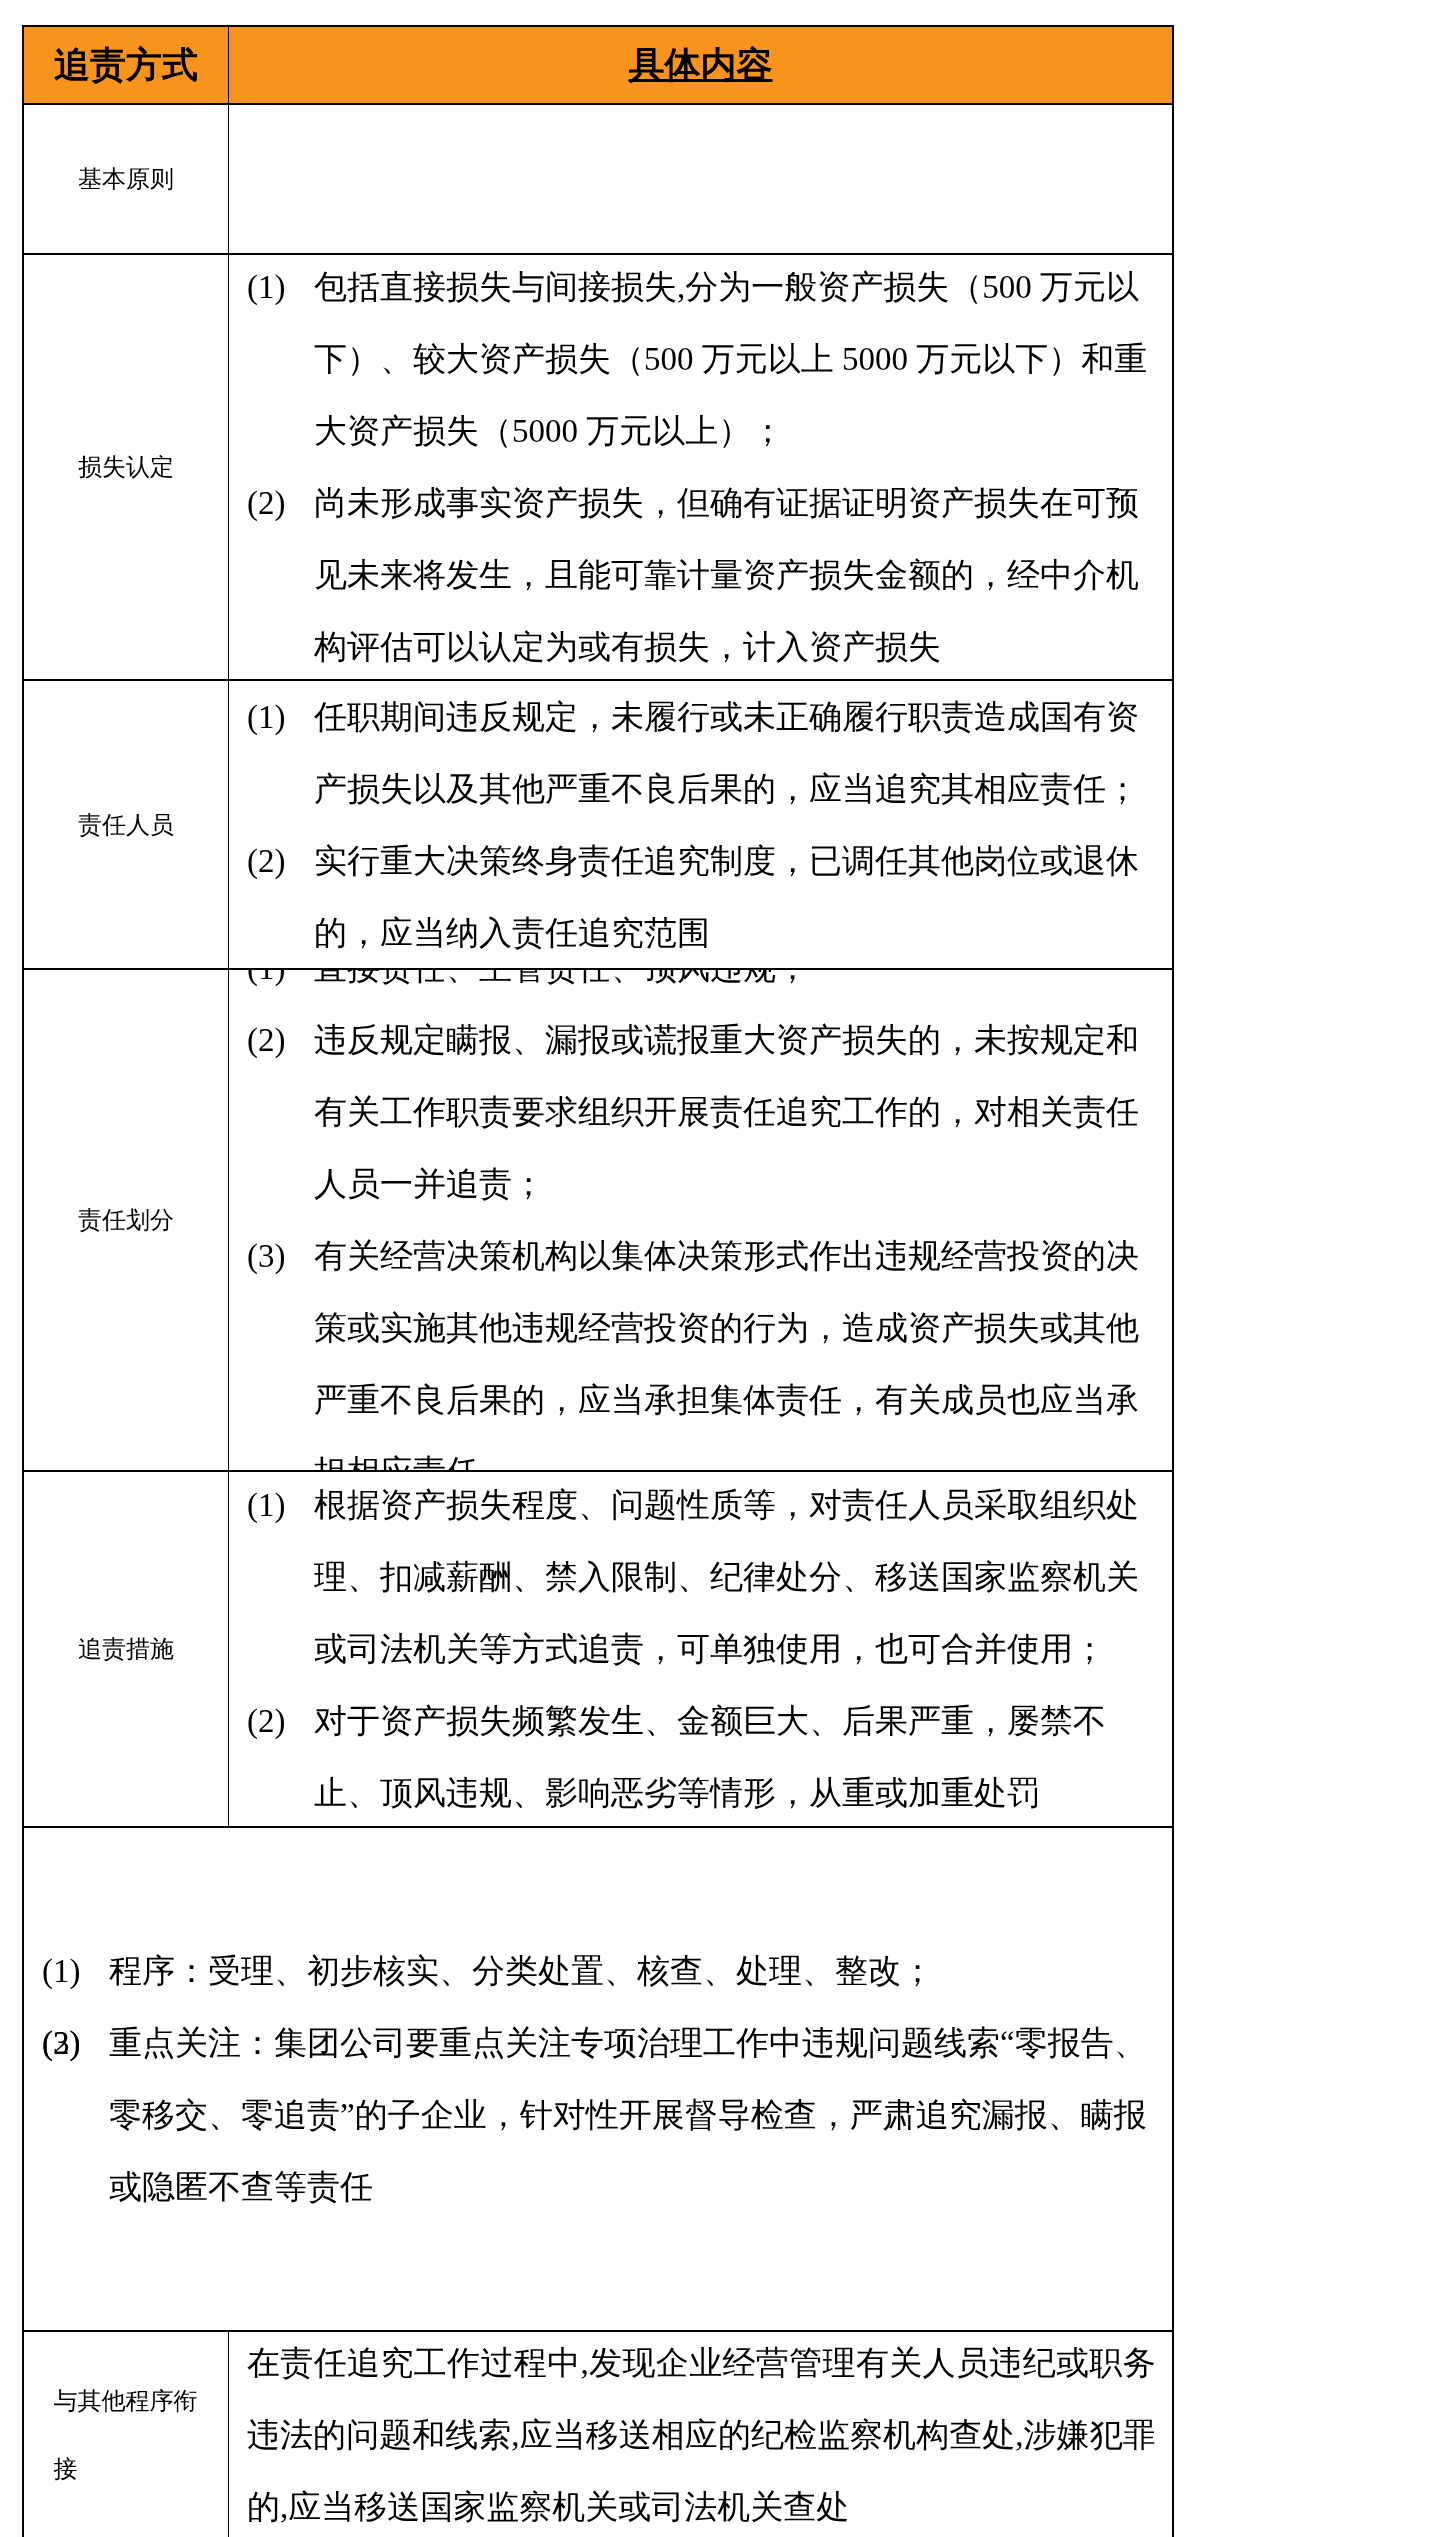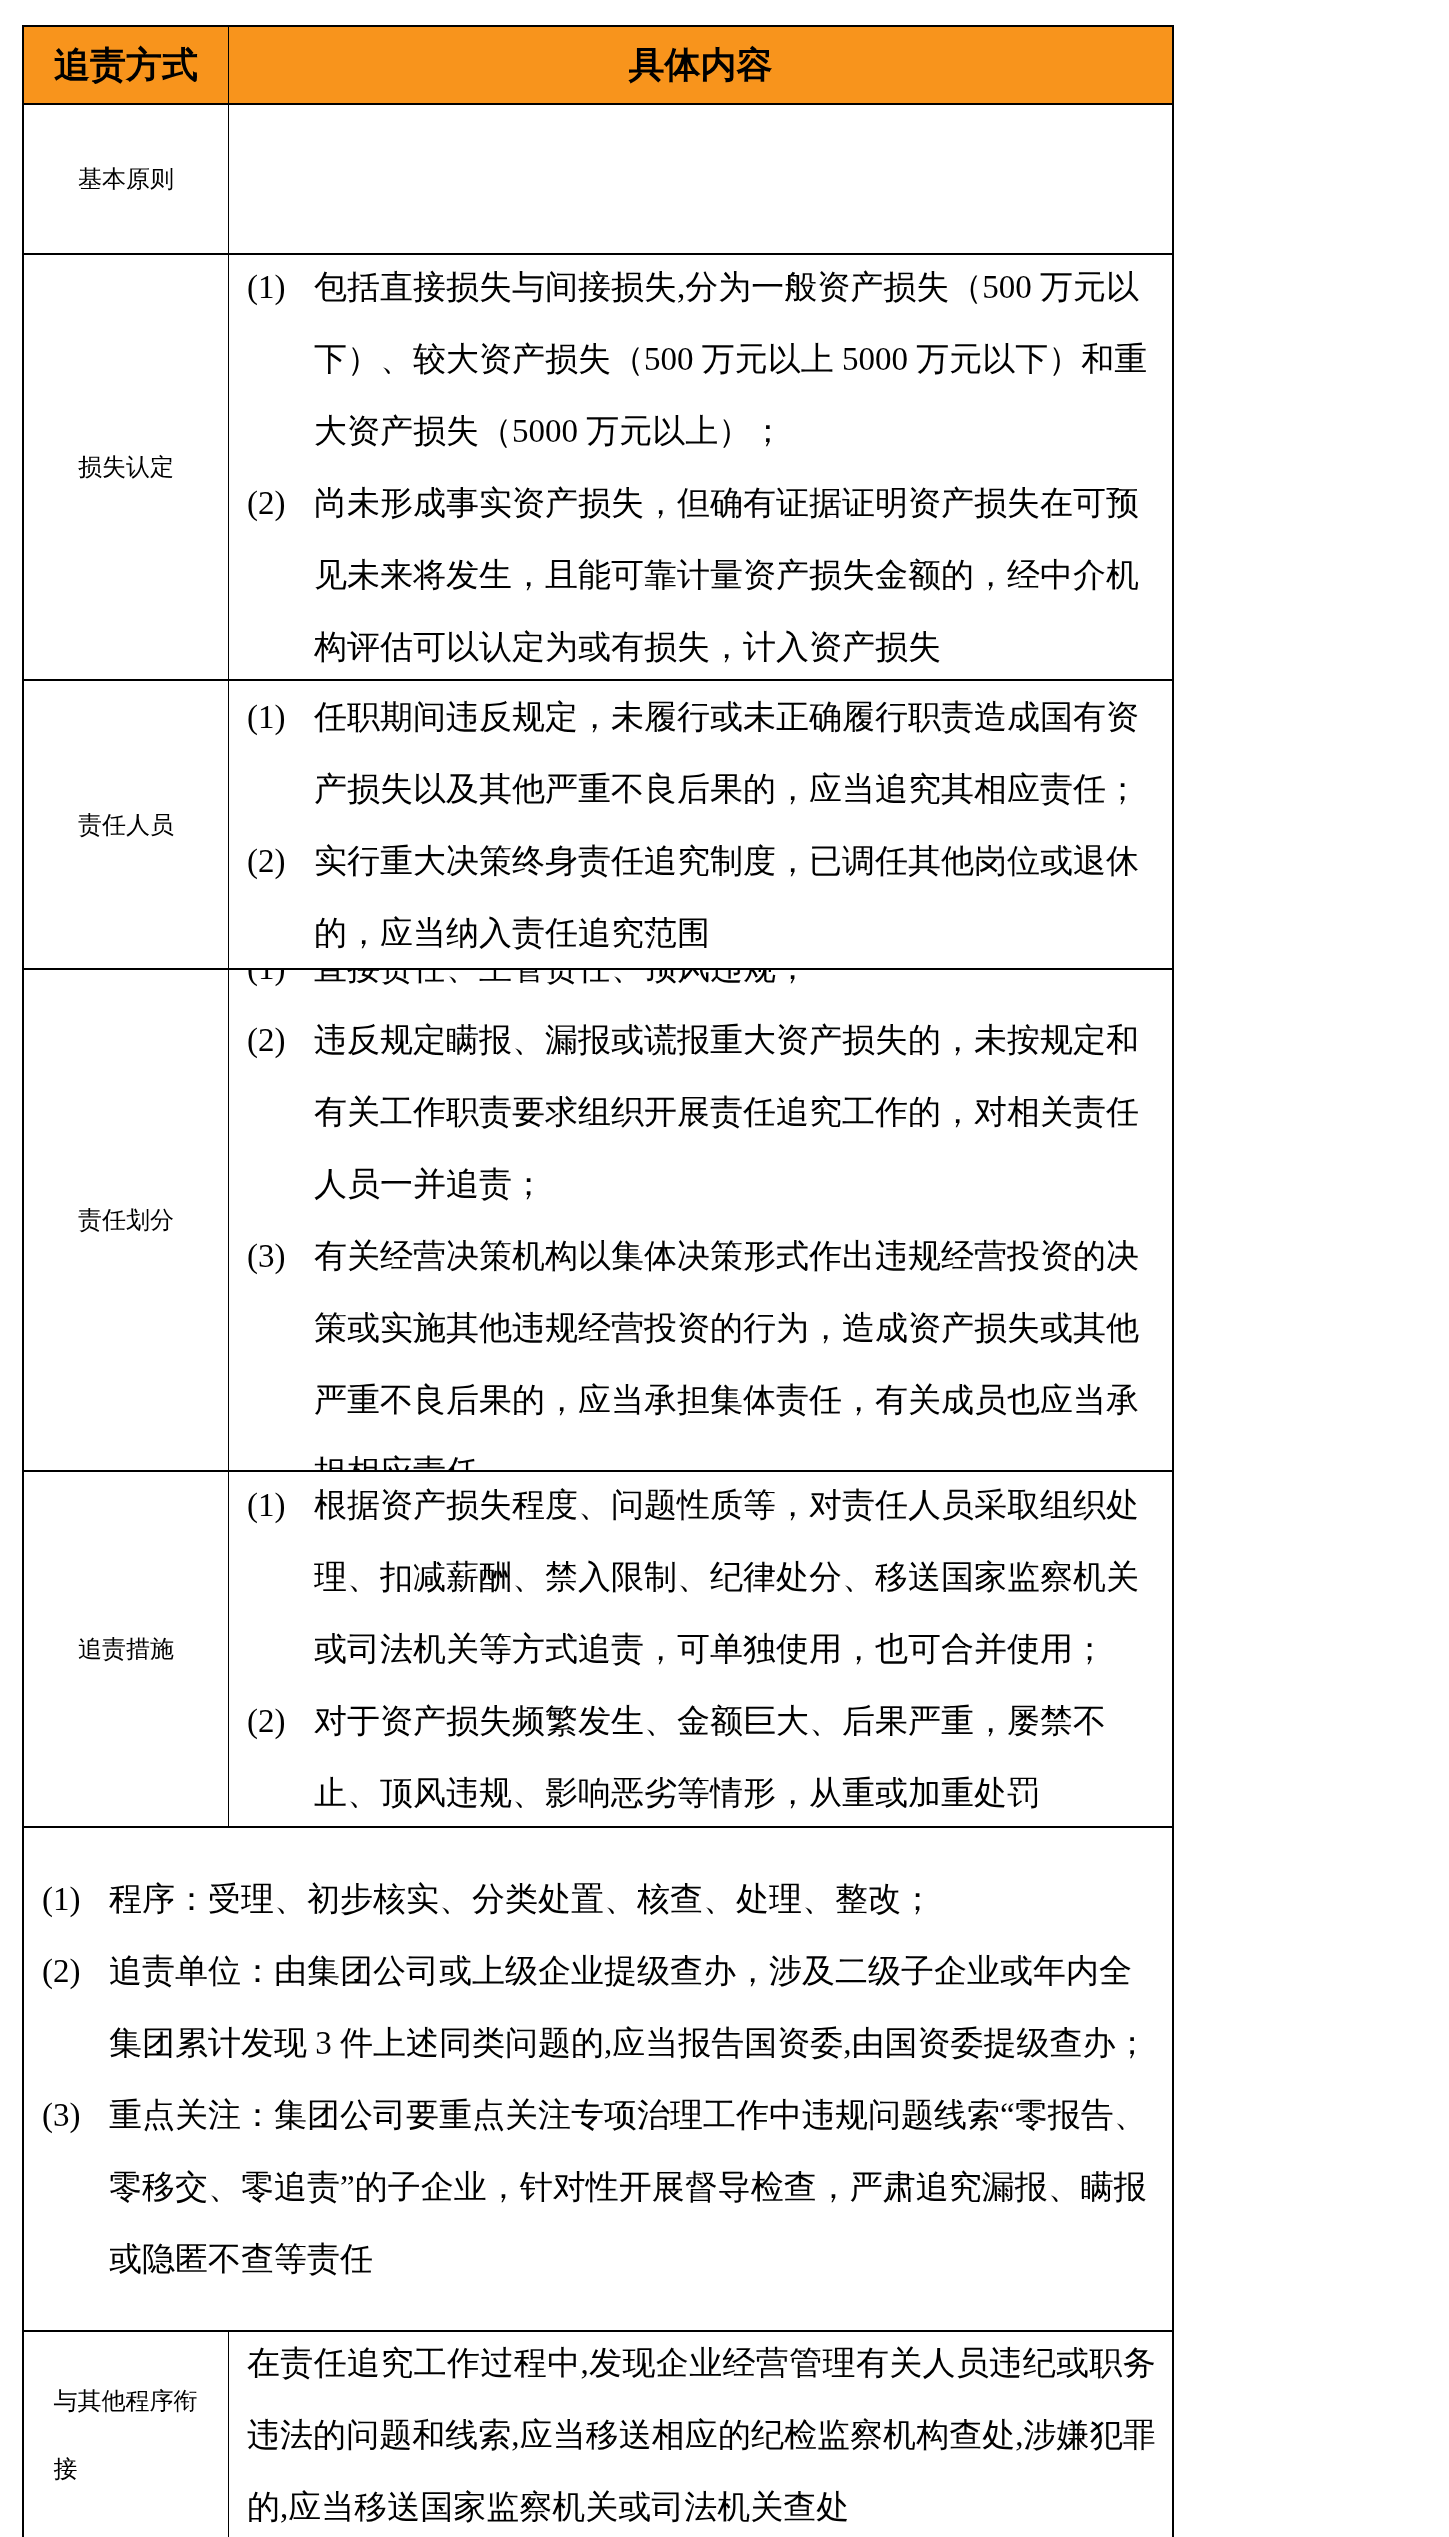--- a/index.html
+++ b/index.html
@@ -72,20 +72,21 @@
     display: flex;
     flex-direction: column;
     justify-content: center;
     overflow: hidden;
   }
   .header-content {
     flex: 1;
     display: flex;
     align-items: center;
     justify-content: center;
+    text-decoration: underline;
   }
   .plain-text, .item-text {
     font-size: 33px;
     line-height: 72px;
     text-align: justify;
   }
   .item {
     position: relative;
     padding-left: 67px;
   }
@@ -194,21 +195,20 @@
   </div>
 
   <div class="t-row sep r5">
     <div class="content-cell">
       <div class="item">
         <span class="marker">(1)</span>
         <span class="item-text">程序：受理、初步核实、分类处置、核查、处理、整改；</span>
       </div>
       <div class="item">
         <span class="marker">(2)</span>
-        <span class="item-text">追责单位：由集团公司或上级企业提级查办，涉及二级子企业或年内全集团累计发现 3 件上述同类问题的,应当报告国资委,由国资委提级查办；</span>
       </div>
       <div class="item">
         <span class="marker">(3)</span>
         <span class="item-text">重点关注：集团公司要重点关注专项治理工作中违规问题线索“零报告、零移交、零追责”的子企业，针对性开展督导检查，严肃追究漏报、瞒报或隐匿不查等责任</span>
       </div>
     </div>
   </div>
 
   <div class="t-row sep r6">
     <div class="label-cell">

